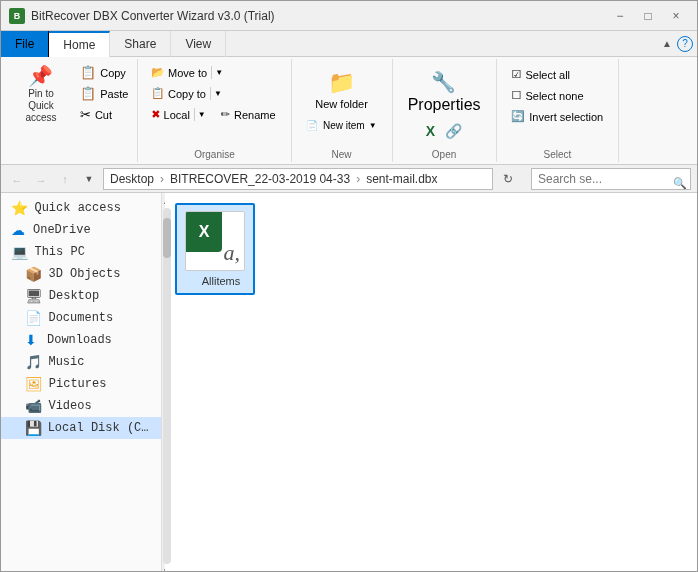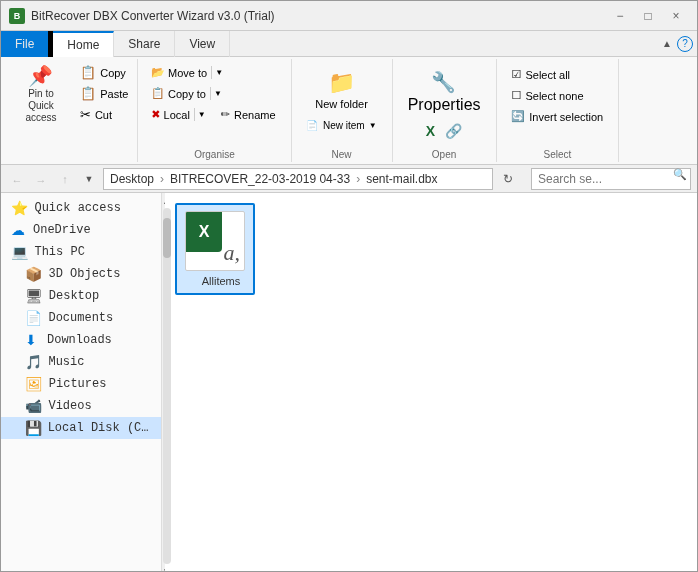--- a/index.html
+++ b/index.html
@@ -15,29 +15,29 @@
 
     
     .addr-bar { background: #f0f0f0; height: 28px; display: flex; align-items: center; padding: 0 6px; border-bottom: 1px solid #ccc; gap: 4px; }
     .addr-bar-btn { width: 20px; height: 20px; border: none; background: none; cursor: pointer; display: flex; align-items: center; justify-content: center; color: #555; font-size: 11px; border-radius: 2px; }
     .addr-bar-btn.disabled { color: #bbb; cursor: default; }
     .addr-path { flex: 1; height: 22px; border: 1px solid #bbb; background: #fff; padding: 0 6px; font-size: 12px; color: #333; display: flex; align-items: center; gap: 4px; overflow: hidden; }
     .path-sep { color: #888; margin: 0 2px; }
     .path-part { color: #333; cursor: pointer; }
     .addr-refresh { width: 22px; height: 22px; border: none; background: none; cursor: pointer; font-size: 12px; color: #555; display: flex; align-items: center; justify-content: center; }
     .search-box { width: 160px; height: 22px; border: 1px solid #bbb; padding: 0 22px 0 6px; font-size: 12px; background: #fff; position: relative; }
-    .search-wrapper { position: relative; display: flex; align-items: flex-start; padding-left: 8px; }
+    .search-wrapper { position: relative; display: flex; align-items: flex-end; padding-left: 8px; }
     .search-icon { position: absolute; right: 4px; color: #666; font-size: 11px; pointer-events: none; }
 
     
     .ribbon { background: #f8f8f8; border-bottom: 1px solid #ccc; }
     .ribbon-tabs { display: flex; height: 26px; background: #f0f0f0; border-bottom: 1px solid #ccc; }
     .ribbon-tab { padding: 0 14px; height: 26px; display: flex; align-items: center; font-size: 12px; cursor: pointer; border-right: 1px solid #ddd; color: #333; }
     .ribbon-tab.active { background: #fff; color: #333; border-top: 2px solid #0078d7; border-bottom: none; font-weight: 500; }
-    .ribbon-tab.file { background: #0078d7; color: #e5e5e5; border-right: 5px solid #000000; }
+    .ribbon-tab.file { background: #0078d7; color: #000000; border-right: 1px solid #000000; }
 
     .ribbon-content { display: flex; align-items: stretch; padding: 2px 4px; gap: 0; min-height: 74px; }
     .ribbon-group { display: flex; flex-direction: column; border-right: 1px solid #ddd; padding: 2px 8px 0; min-width: 60px; }
     .ribbon-group-items { display: flex; flex: 1; align-items: flex-start; gap: 2px; }
     .ribbon-group-label { font-size: 10px; color: #666; text-align: center; margin-top: 8px; padding-bottom: 2px; }
 
     .ribbon-btn-large { display: flex; flex-direction: column; align-items: center; justify-content: flex-start; padding: 4px 6px; cursor: pointer; border: 1px solid transparent; border-radius: 2px; min-width: 44px; gap: 2px; }
     .ribbon-btn-large .icon { font-size: 22px; line-height: 1; }
     .ribbon-btn-large .label { font-size: 10px; color: #333; text-align: center; line-height: 1.2; }
 

